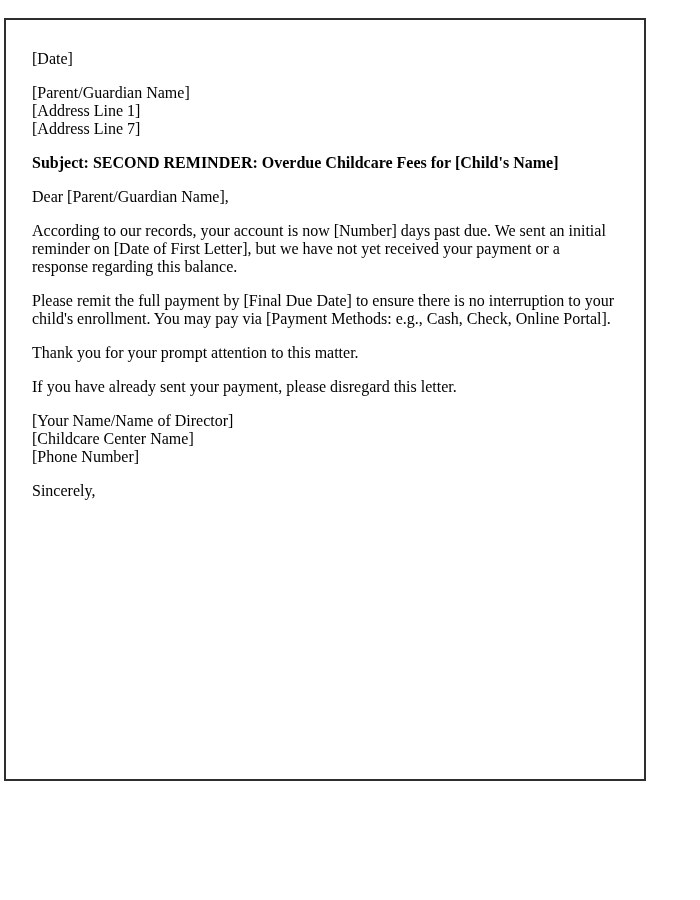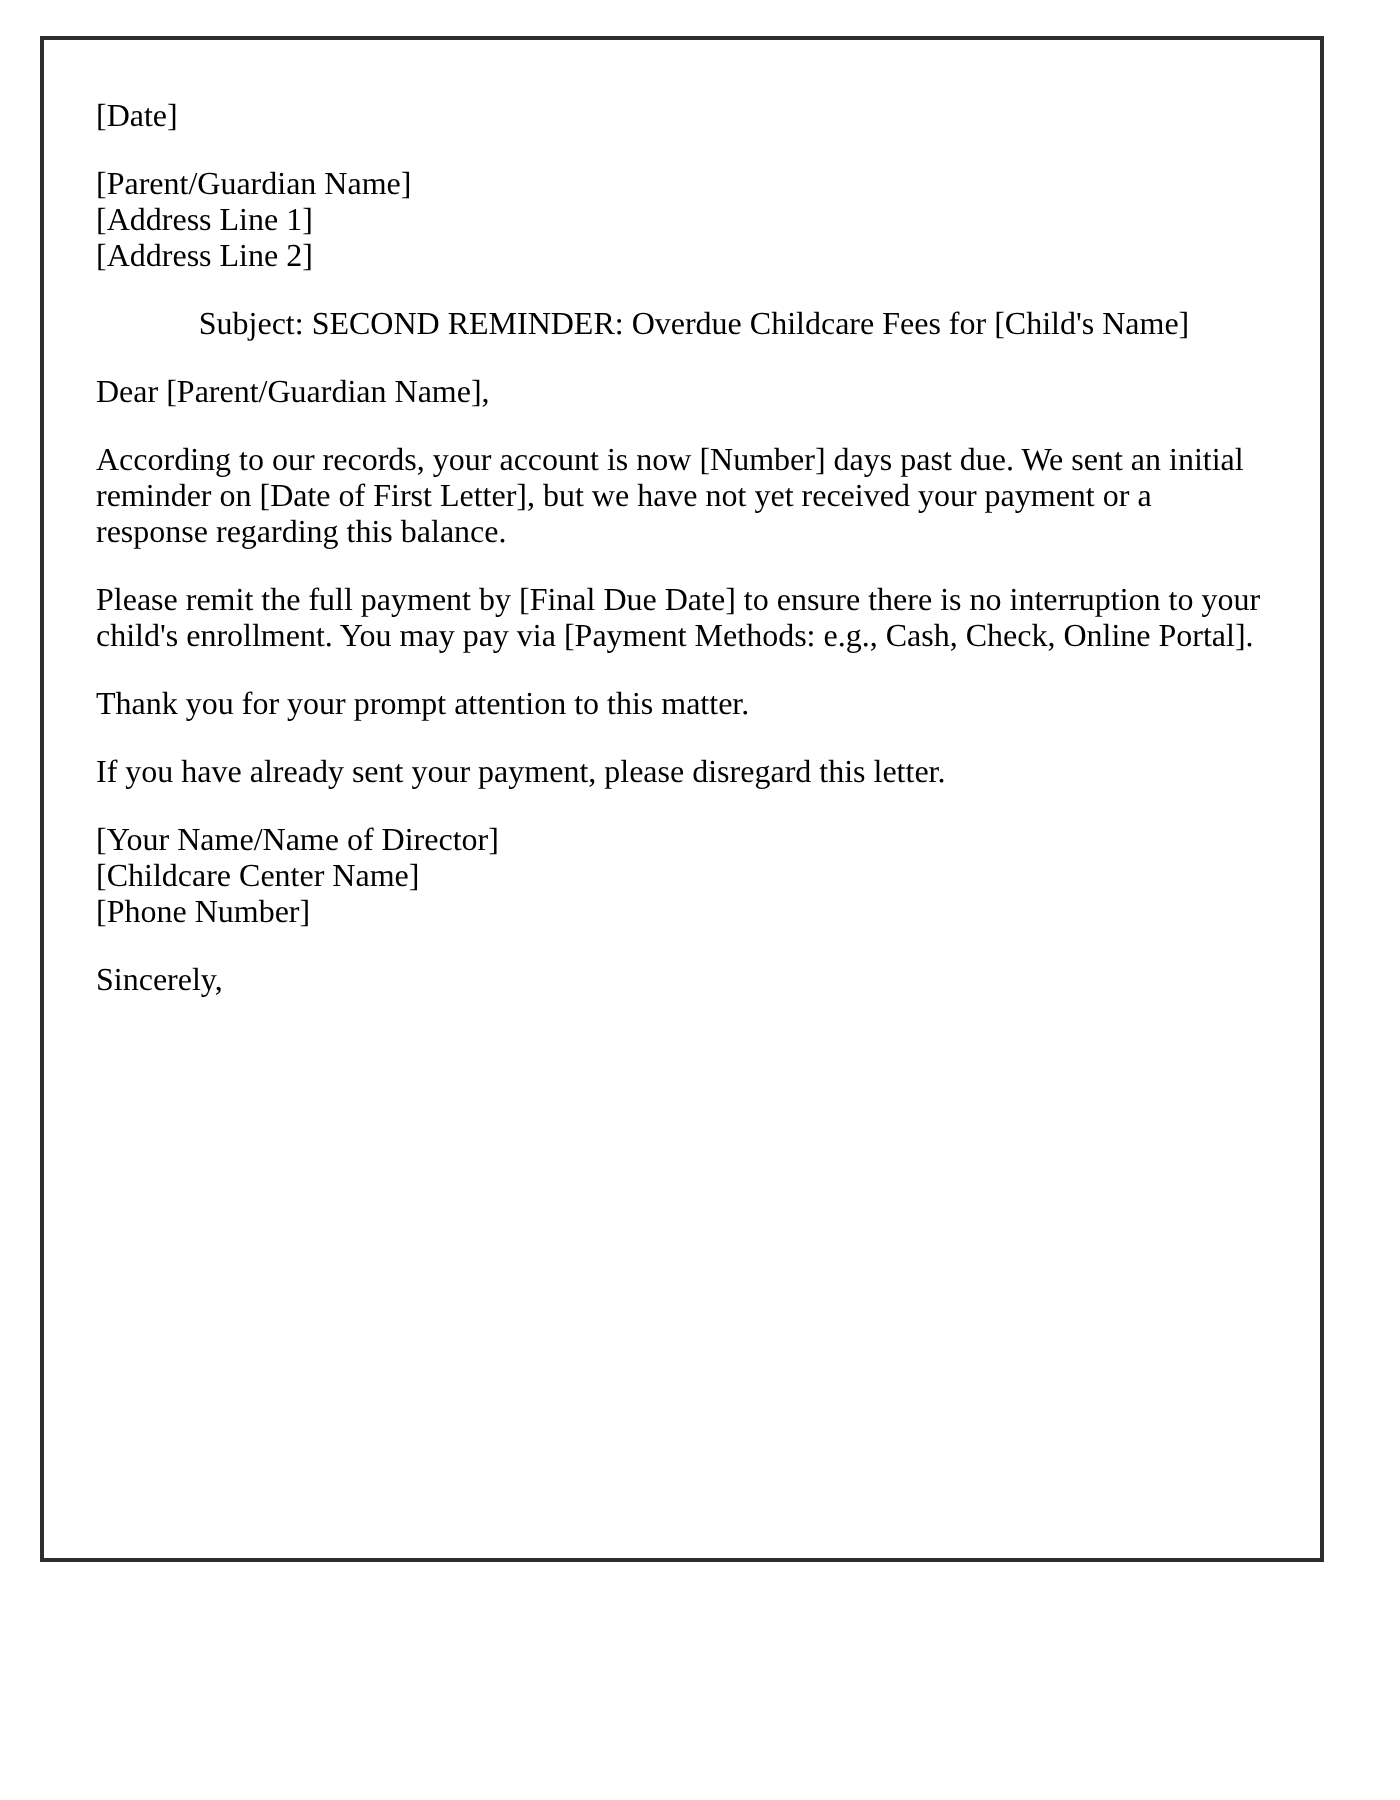--- a/index.html
+++ b/index.html
@@ -9,53 +9,52 @@
   body {
     width: 700px;
     height: 900px;
     background: #ffffff;
     position: relative;
     font-family: "Liberation Serif", serif;
     color: #000000;
   }
   .sheet {
     position: absolute;
-    left: 20px;
+    left: 4px;
     top: 18px;
     box-sizing: border-box;
     width: 642px;
     height: 763px;
     border: 2px solid var(--border-color, #2e2e2e);
     background: #ffffff;
     padding: 30px 14px 0 26px;
     overflow: hidden;
   }
   .block {
     margin: 16px 0;
     font-size: 16px;
     line-height: 18px;
     white-space: pre-line; 
   }
   .block:first-child {
     margin-top: 0;
   }
   .subject {
-    font-weight: normal;
-    text-align: center;
+    font-weight: bold;
   }
 </style>
 </head>
 <body style="background: rgb(255, 255, 255); color: rgb(0, 0, 0);">
 
 <div class="sheet">
   <p class="block">[Date]</p>
 
   <p class="block">[Parent/Guardian Name]
 [Address Line 1]
-[Address Line 2]</p>
+[Address Line 7]</p>
 
   <p class="block subject">Subject: SECOND REMINDER: Overdue Childcare Fees for [Child's Name]</p>
 
   <p class="block">Dear [Parent/Guardian Name],</p>
 
 
   <p class="block">According to our records, your account is now [Number] days past due. We sent an initial
 reminder on [Date of First Letter], but we have not yet received your payment or a
 response regarding this balance.</p>
 

